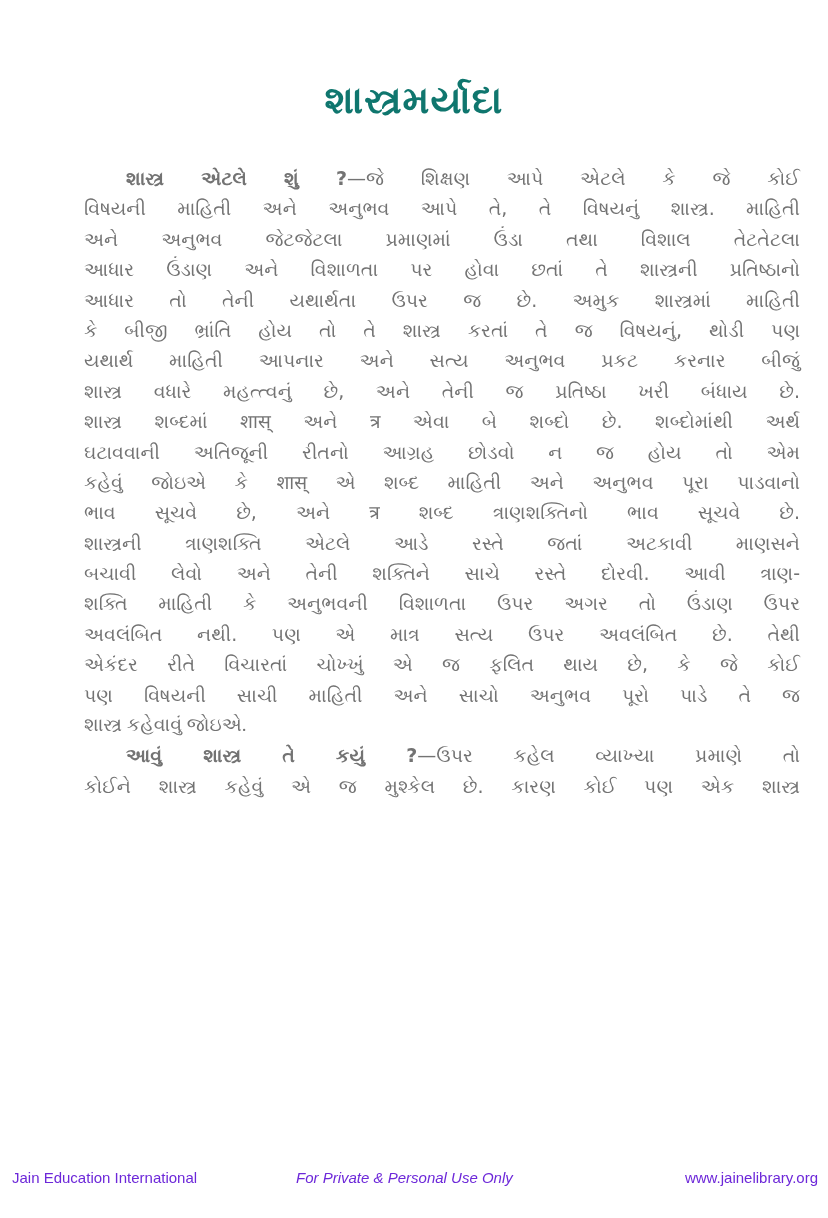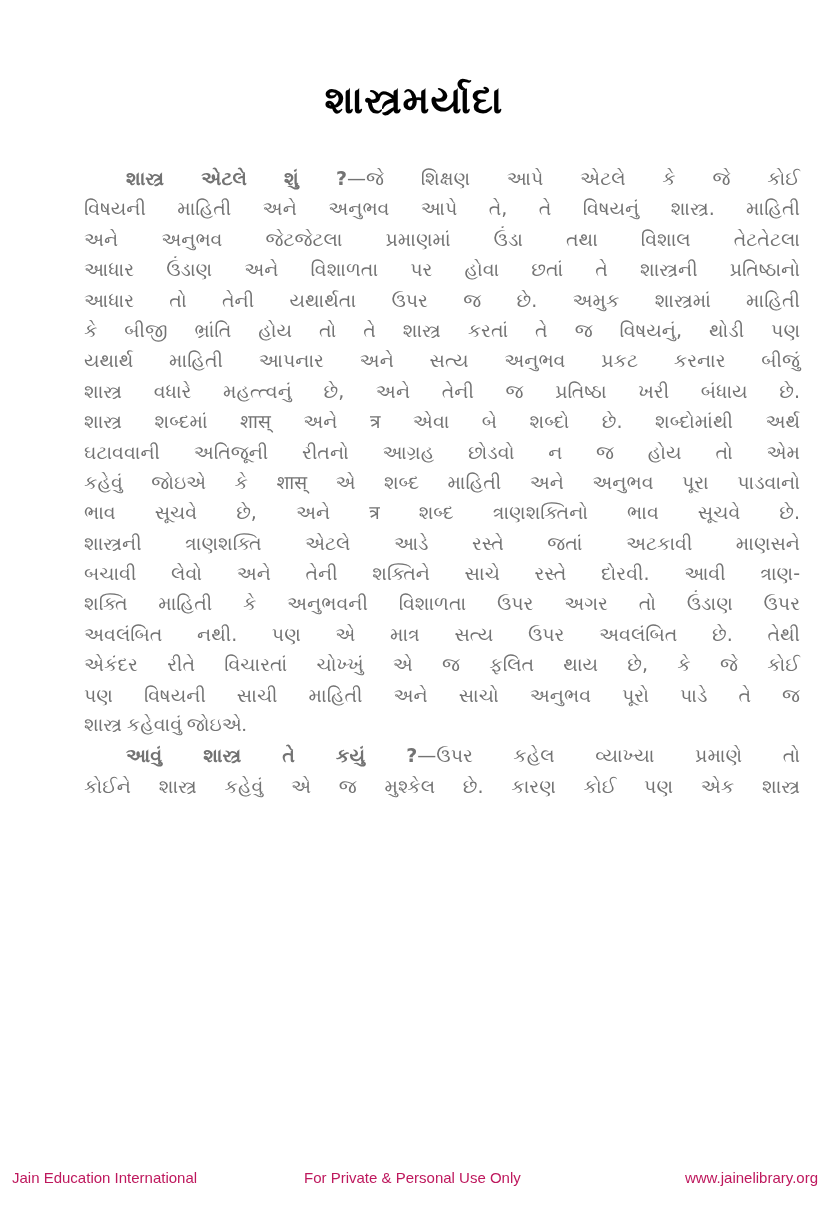--- a/index.html
+++ b/index.html
@@ -24,21 +24,21 @@
     }
     .title {
       position: absolute;
       top: 78px;
       left: 0;
       width: 828px;
       text-align: center;
       font-size: 38px;
       font-weight: bold;
       letter-spacing: 1px;
-      color: #000000;
+      color: #0f766e;
     }
     .body-text {
       position: absolute;
       top: 163px;
       left: 84px;
       width: 716px;
     }
     .line {
       height: 30.4px;
       line-height: 30.4px;
@@ -59,29 +59,29 @@
       font-weight: bold;
     }
     .footer {
       position: absolute;
       top: 1169px;
       left: 0;
       width: 828px;
       height: 20px;
       font-family: "Liberation Sans", sans-serif;
       font-size: 15px;
-      color: #be185d;
+      color: #6d28d9;
     }
     .footer span {
       position: absolute;
       top: 0;
       white-space: nowrap;
     }
     .footer .f-left { left: 12px; }
-    .footer .f-center { left: 304px; }
+    .footer .f-center { left: 296px; font-style: italic; }
     .footer .f-right { right: 10px; }
   </style>
 </head>
 <body>
 
 <div class="page">
 
   <div class="title">શાસ્ત્રમર્યાદા</div>
 
   <div class="body-text">

